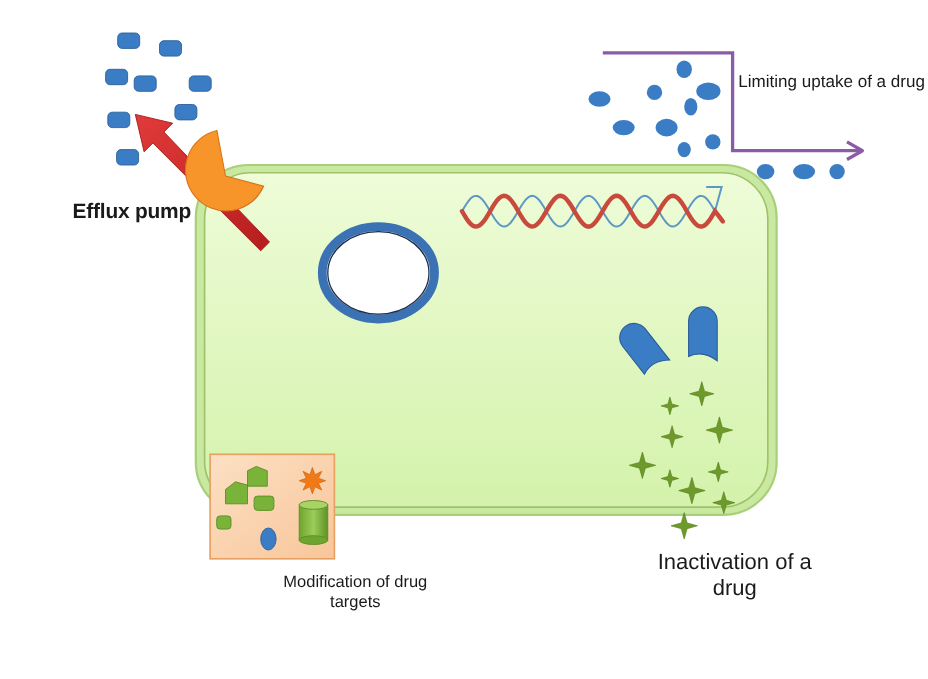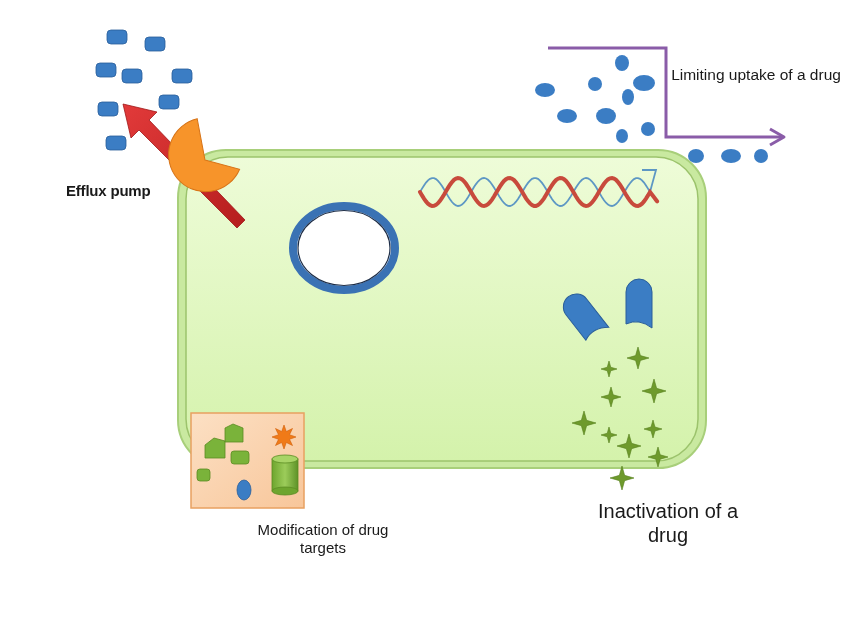--- a/index.html
+++ b/index.html
@@ -1,19 +1,19 @@
 <!DOCTYPE html>
 <html><head>
 <meta charset="utf-8">
 <style>
   html, body { margin: 0; padding: 0; background: #ffffff; }
   body { width: 844px; height: 617px; position: relative; overflow: hidden; font-family: "Liberation Sans", "DejaVu Sans", sans-serif; }
   #stage { position: absolute; left: 0; top: 0; width: 844px; height: 617px; }
   .label { position: absolute; color: #1a1a1a; text-align: center; line-height: 1.2; }
-  #lbl-efflux { left: 66px; top: 182px; font-size: 15px; font-weight: bold; text-align: left; letter-spacing: -0.2px; }
+  #lbl-efflux { left: 66px; top: 182px; font-size: 19px; font-weight: bold; text-align: left; letter-spacing: -0.2px; }
   #lbl-uptake { left: 666px; top: 66px; width: 180px; font-size: 15.5px; }
   #lbl-modification { left: 238px; top: 521px; width: 170px; font-size: 15px; }
   #lbl-inactivation { left: 578px; top: 499px; width: 180px; font-size: 20px; }
 </style>
 </head>
 <body>
 
 <div id="stage">
 <svg width="844" height="617" viewBox="0 0 844 617" xmlns="http://www.w3.org/2000/svg">
   <defs>

